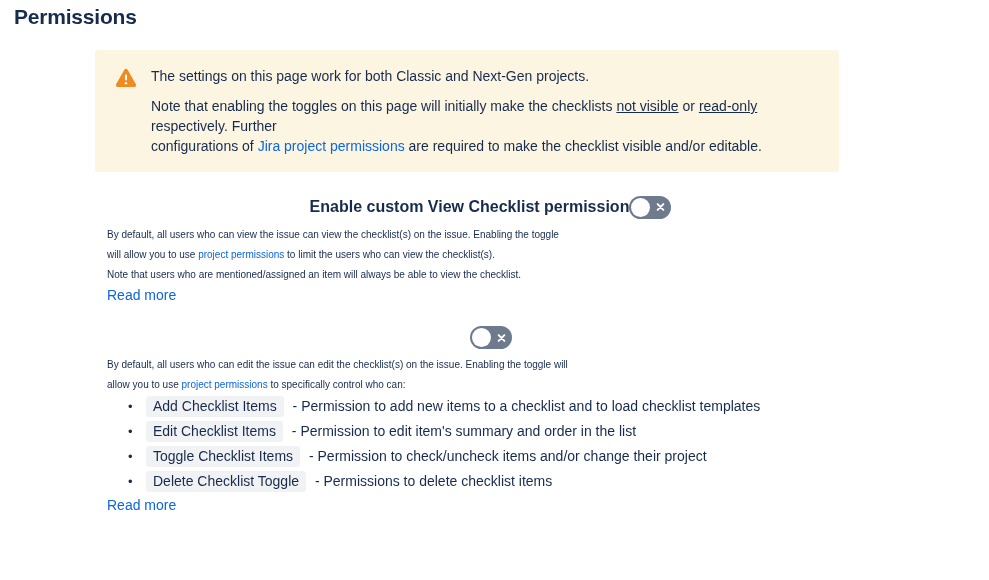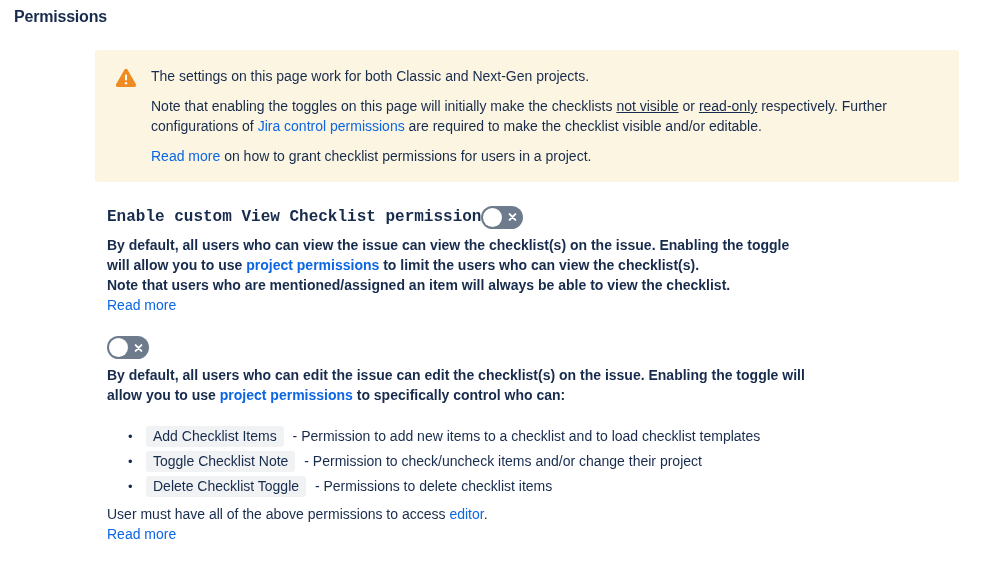--- a/index.html
+++ b/index.html
@@ -2,56 +2,56 @@
 <html><head>
 <meta charset="utf-8">
 <style>
   html,body{margin:0;padding:0;}
   body{
     width:989px;height:580px;background:#ffffff;
     font-family:"Liberation Sans",sans-serif;
     color:#172B4D;overflow:hidden;
   }
   .page-title{
-    margin:4px 0 0 14px;font-size:16px;font-weight:700;
+    margin:4px 0 0 14px;font-size:21px;font-weight:700;
     letter-spacing:-0.2px;color:#172B4D;line-height:26px;
   }
   .warning-box{
-    margin:20px 0 0 95px;width:864px;box-sizing:border-box;
+    margin:20px 0 0 95px;width:744px;box-sizing:border-box;
     background:#FCF5E1;border-radius:3px;
     display:flex;padding:16px 24px 16px 20px;
   }
   .warning-icon-wrap{width:24px;flex:0 0 24px;margin-right:12px;padding-top:1px;}
   .warning-content{flex:1;font-size:14px;line-height:20px;}
   .warn-p{margin:0 0 10px 0;}
   .warn-p:last-child{margin-bottom:0;}
   .link{color:#0C66E4;text-decoration:none;cursor:pointer;}
   .u{text-decoration:underline;text-align:right;}
   .section{margin-left:107px;width:767px;}
   .section-view{margin-top:23px;}
   .section-work{margin-top:21px;}
-  .section-head{display:flex;align-items:center;justify-content:flex-start;font-family:Liberation Mono, monospace;}
+  .section-head{display:flex;align-items:center;justify-content:center;}
   .section-head h2{
     margin:0;font-size:16px;font-weight:700;color:#172B4D;line-height:24px;
   }
   .toggle{
     position:relative;width:42px;height:23px;border-radius:12px;
     background:#6E7B8C;flex:0 0 42px;cursor:pointer;
   }
   .toggle .knob{
     position:absolute;left:2px;top:2px;width:19px;height:19px;
     border-radius:50%;background:#ffffff;
   }
   .toggle .cross{
     position:absolute;right:6px;top:50%;transform:translateY(-50%);
     width:9px;height:9px;display:block;
   }
-  .body{margin:6px 0 0 0;font-size:14px;line-height:20px;font-weight:bold;}
+  .body{margin:6px 0 0 0;font-size:10px;line-height:20px;}
   .read-more{display:block;font-size:14px;line-height:20px;margin-top:0;}
-  ul.perm-list{margin:20px 0 0 0;padding:0 0 0 21px;list-style:none;}
+  ul.perm-list{margin:0 0 0 0;padding:0 0 0 21px;list-style:none;}
   ul.perm-list li{
     position:relative;padding-left:18px;margin-bottom:2px;
     font-size:14px;line-height:23px;
   }
   ul.perm-list li::before{
     content:"\2022";position:absolute;left:0;top:0;
     color:#172B4D;font-size:13px;line-height:23px;
   }
   .tag{
     display:inline-block;background:#F1F2F4;border-radius:3px;
@@ -70,22 +70,21 @@
   <div class="warning-box">
     <div class="warning-icon-wrap">
       <svg width="22" height="22" viewBox="0 0 24 24" aria-hidden="true">
         <path fill="#EE8B22" d="M13.94 3.2 L22.66 18.42 C23.55 19.98 22.42 21.9 20.63 21.9 L3.37 21.9 C1.58 21.9 0.45 19.98 1.34 18.42 L10.06 3.2 C10.95 1.64 13.05 1.64 13.94 3.2 Z"></path>
         <rect x="10.9" y="8.2" width="2.2" height="6.4" rx="1.1" fill="#ffffff"></rect>
         <circle cx="12" cy="17.6" r="1.35" fill="#ffffff"></circle>
       </svg>
     </div>
     <div class="warning-content">
       <p class="warn-p">The settings on this page work for both Classic and Next-Gen projects.</p>
-      <p class="warn-p">Note that enabling the toggles on this page will initially make the checklists <span class="u">not visible</span> or <span class="u">read-only</span> respectively. Further<br>configurations of <a href="#" class="link">Jira control permissions</a> are required to make the checklist visible and/or editable.</p>
-      <p class="warn-p"><a href="#" class="link">Read more</a> on how to grant checklist permissions for users in a project.</p>
+      <p class="warn-p">Note that enabling the toggles on this page will initially make the checklists <span class="u">not visible</span> or <span class="u">read-only</span> respectively. Further<br>configurations of <a href="#" class="link">Jira project permissions</a> are required to make the checklist visible and/or editable.</p>
     </div>
   </div>
 
   <section class="section section-view">
     <div class="section-head">
       <h2>Enable custom View Checklist permission</h2>
       <div class="toggle" role="switch" aria-checked="false">
         <span class="knob"></span>
         <svg class="cross" viewBox="0 0 12 12" aria-hidden="true">
           <path d="M2.2 2.2 L9.8 9.8 M9.8 2.2 L2.2 9.8" stroke="#ffffff" stroke-width="2.6" stroke-linecap="round" fill="none"></path>
@@ -105,25 +104,28 @@
         </svg>
       </div>
     </div>
     <p class="body">By default, all users who can edit the issue can edit the checklist(s) on the issue. Enabling the toggle will<br>allow you to use <a href="#" class="link">project permissions</a> to specifically control who can:</p>
     <ul class="perm-list">
       <li>
         <span class="tag">Add Checklist Items</span>
         <span class="desc">- Permission to add new items to a checklist and to load checklist templates</span>
       </li>
       <li>
-        <span class="tag">Toggle Checklist Note</span>
+        <span class="tag">Edit Checklist Items</span>
+        <span class="desc">- Permission to edit item's summary and order in the list</span>
+      </li>
+      <li>
+        <span class="tag">Toggle Checklist Items</span>
         <span class="desc">- Permission to check/uncheck items and/or change their project</span>
       </li>
       <li>
         <span class="tag">Delete Checklist Toggle</span>
         <span class="desc">- Permissions to delete checklist items</span>
       </li>
     </ul>
-    <p class="footer-line">User must have all of the above permissions to access <a href="#" class="link">editor</a>.</p>
     <a class="link read-more" href="#">Read more</a>
   </section>
 
 </div>
 
 </body></html>

